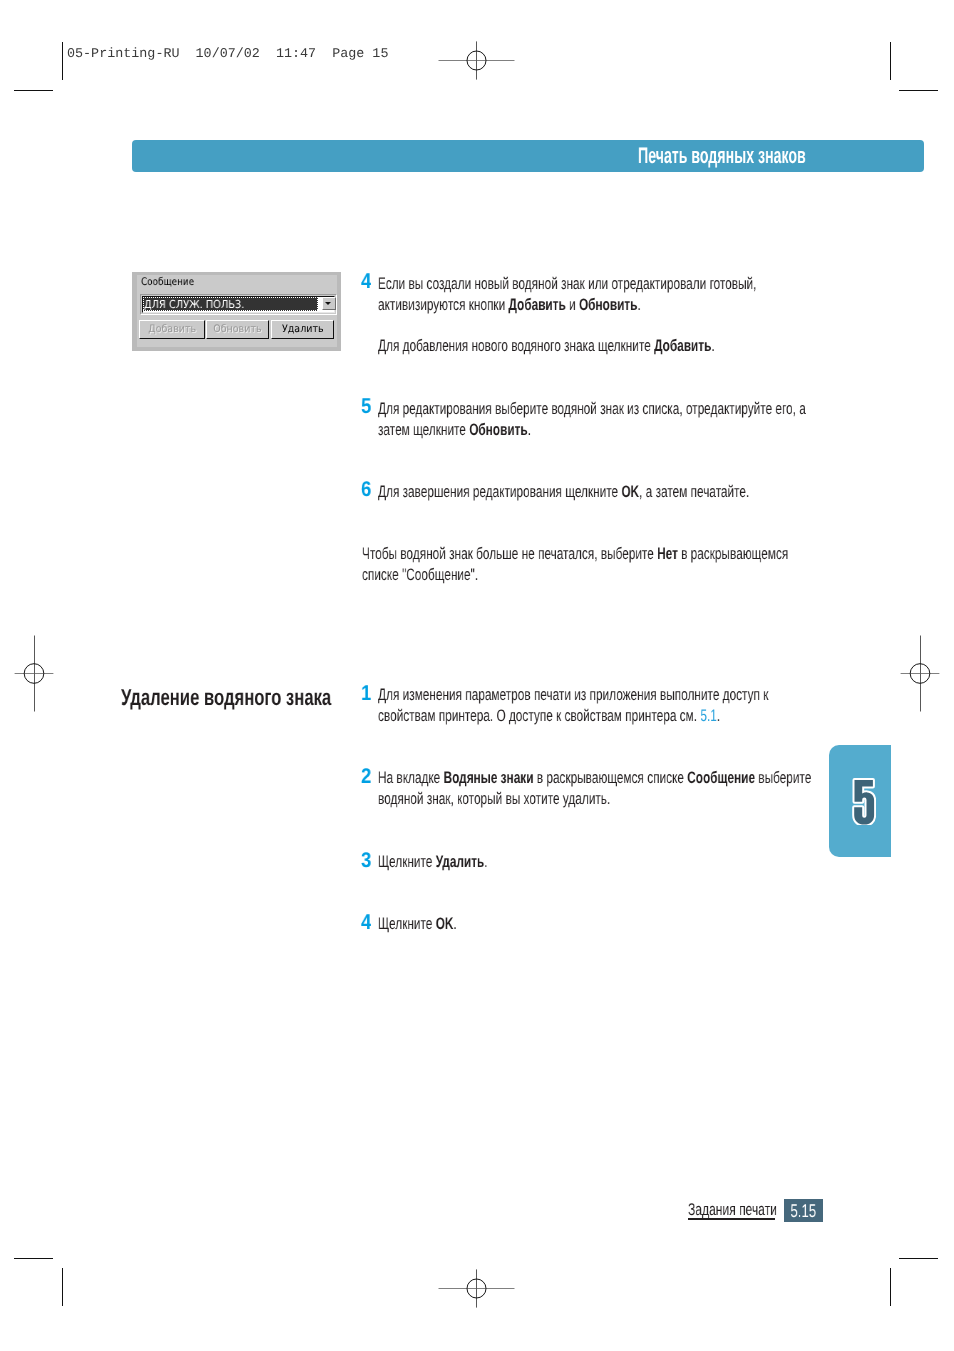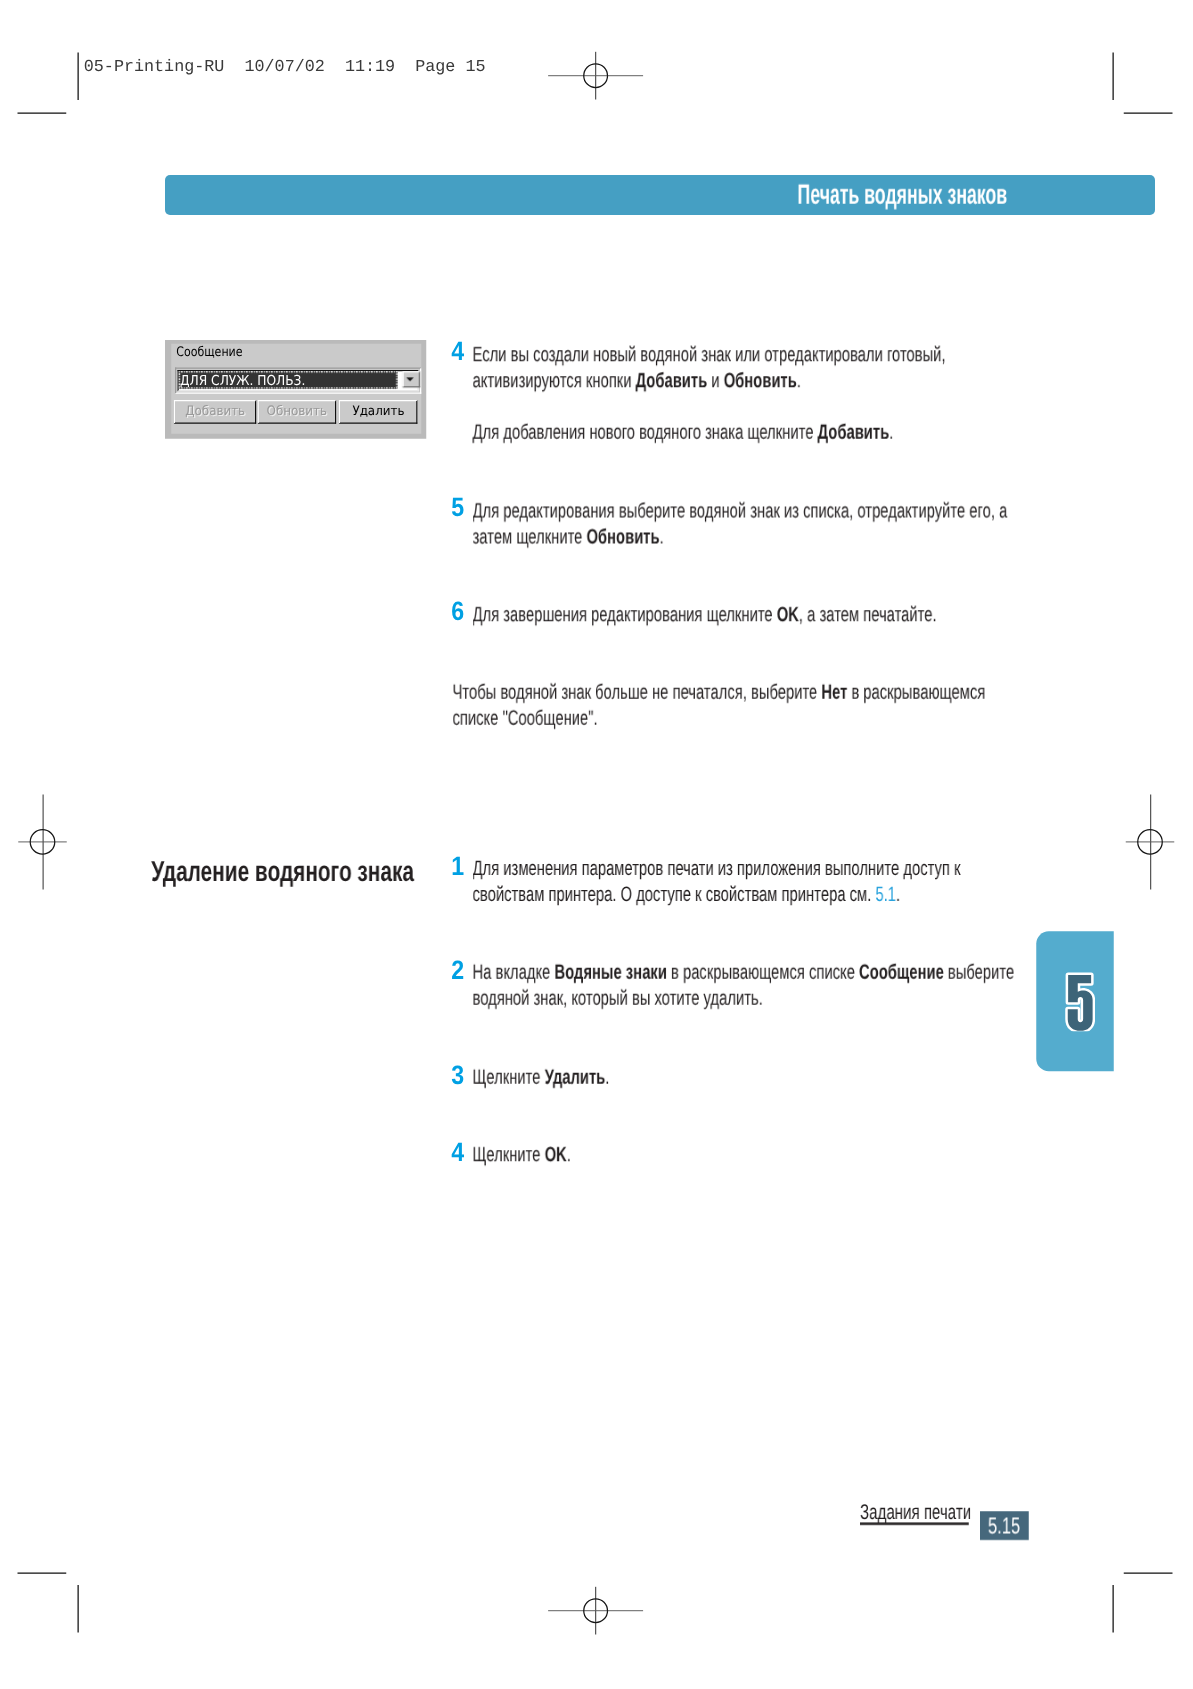--- a/index.html
+++ b/index.html
@@ -76,28 +76,28 @@
 
   
   #tab{position:absolute;left:829px;top:745px;width:62px;height:112px;background:#54acce;
        border-top-left-radius:10px;border-bottom-left-radius:10px;}
   #tab-num{position:absolute;left:22.1px;top:32px;width:25px;height:48px;}
 
   
   #foot-text{position:absolute;left:688px;top:1200px;color:#231f20;font-size:17px;
        transform:scaleX(0.710);transform-origin:left top;white-space:nowrap;}
   #foot-rule{position:absolute;left:687.8px;top:1218.4px;width:87.4px;height:1.6px;background:#231f20;}
-  #foot-box{position:absolute;left:784.3px;top:1199.1px;width:38.6px;height:23.3px;background:#46687c;margin-top:10px;}
+  #foot-box{position:absolute;left:784.3px;top:1199.1px;width:38.6px;height:23.3px;background:#46687c;}
   #foot-num{position:absolute;left:0;top:1.2px;width:38.6px;text-align:center;color:#fff;
        font-size:18.5px;transform:scaleX(0.715);transform-origin:center top;}
 </style>
 </head>
 <body>
 
-<div class="abs" id="print-header">05-Printing-RU  10/07/02  11:19  Page 15</div>
+<div class="abs" id="print-header">05-Printing-RU  10/07/02  11:47  Page 15</div>
 
 <div class="cm-v" style="left:61.5px;top:42px;height:38px;"></div>
 <div class="cm-h" style="left:14px;top:89.5px;width:39px;"></div>
 <div class="cm-v" style="left:890px;top:42px;height:38px;"></div>
 <div class="cm-h" style="left:899px;top:89.5px;width:39px;"></div>
 <div class="cm-h" style="left:14px;top:1257.5px;width:39px;"></div>
 <div class="cm-v" style="left:61.5px;top:1268px;height:38px;"></div>
 <div class="cm-h" style="left:899px;top:1257.5px;width:39px;"></div>
 <div class="cm-v" style="left:890px;top:1268px;height:38px;"></div>
 

